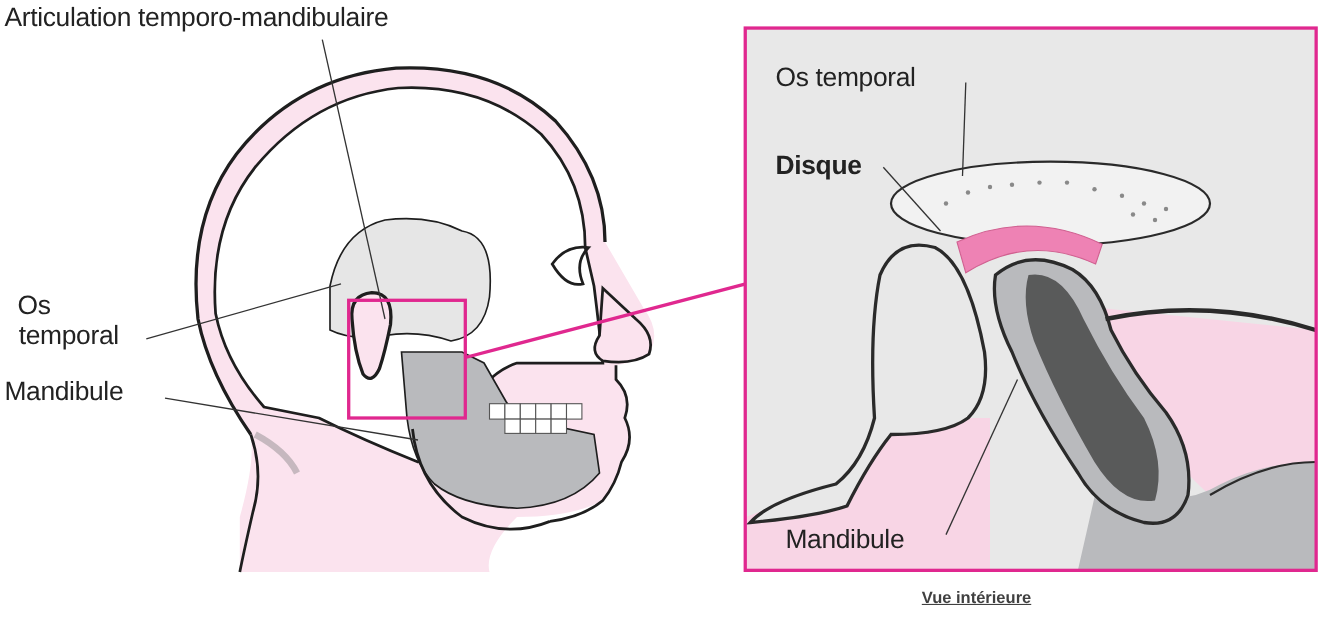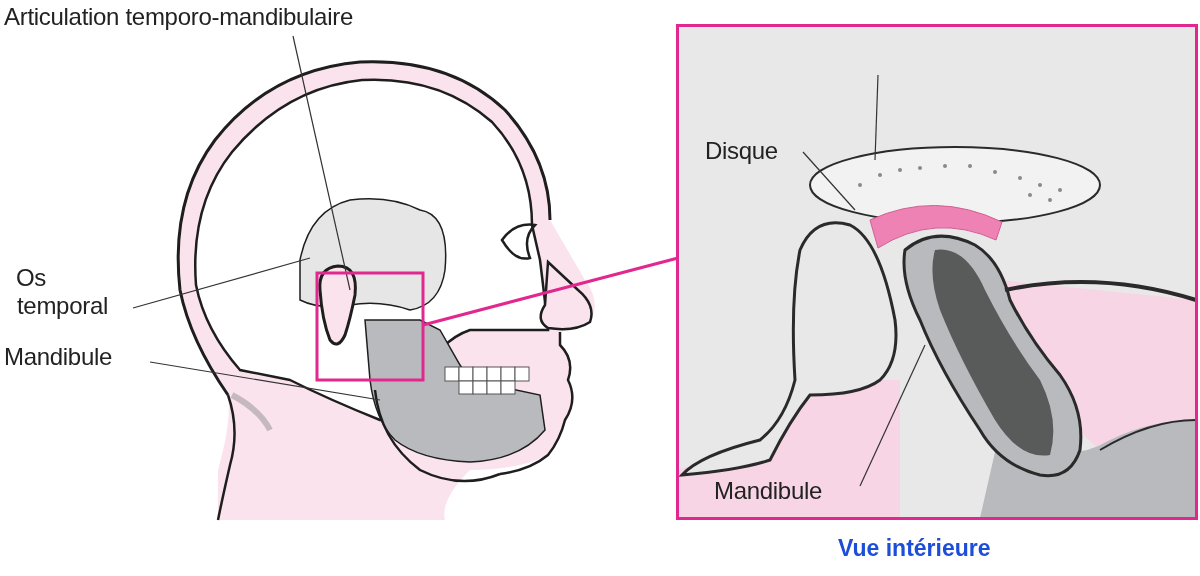--- a/index.html
+++ b/index.html
@@ -1,22 +1,22 @@
 <!DOCTYPE html>
 <html><head>
   <meta charset="utf-8">
   <style>
     html, body { margin: 0; padding: 0; background: #ffffff; }
     body { width: 1200px; height: 576px; position: relative; overflow: hidden;
            font-family: "Liberation Sans", "DejaVu Sans", sans-serif; }
     .stage { position: absolute; left: 0; top: 0; width: 1200px; height: 576px; }
     .lbl { position: absolute; color: #222; font-size: 24px; line-height: 26px;
            letter-spacing: -0.3px; white-space: nowrap; }
-    .caption { position: absolute; left: 838px; top: 535px; font-size: 23px;
-               font-weight: bold; color: #1d4ed8; }
+    .caption { position: absolute; left: 838px; top: 535px; font-size: 15px;
+               font-weight: bold; color: #404040; text-decoration: underline; }
     svg { position: absolute; left: 0; top: 0; }
   </style>
 </head>
 <body>
 
 <div class="stage">
 
   <svg width="1200" height="576" viewBox="0 0 1200 576">
 
     <g>
@@ -112,17 +112,18 @@
 
     <rect x="677.5" y="25.5" width="519" height="493" fill="none" stroke="#e0288f" stroke-width="3"></rect>
   </svg>
 
   <div class="lbl" style="left:4px; top:4px;">Articulation temporo-mandibulaire</div>
 
   <div class="lbl" style="left:16px; top:265px;">Os</div>
   <div class="lbl" style="left:4px; top:293px;margin-left:13px;">temporal</div>
   <div class="lbl" style="left:4px; top:344px;">Mandibule</div>
 
-  <div class="lbl" style="left:705px; top:138px;">Disque</div>
+  <div class="lbl" style="left:705px; top:58px;">Os temporal</div>
+  <div class="lbl" style="left:705px; top:138px;font-weight:bold;">Disque</div>
   <div class="lbl" style="left:714px; top:478px;">Mandibule</div>
 
   <div class="caption">Vue intérieure</div>
 </div>
 
 </body></html>

